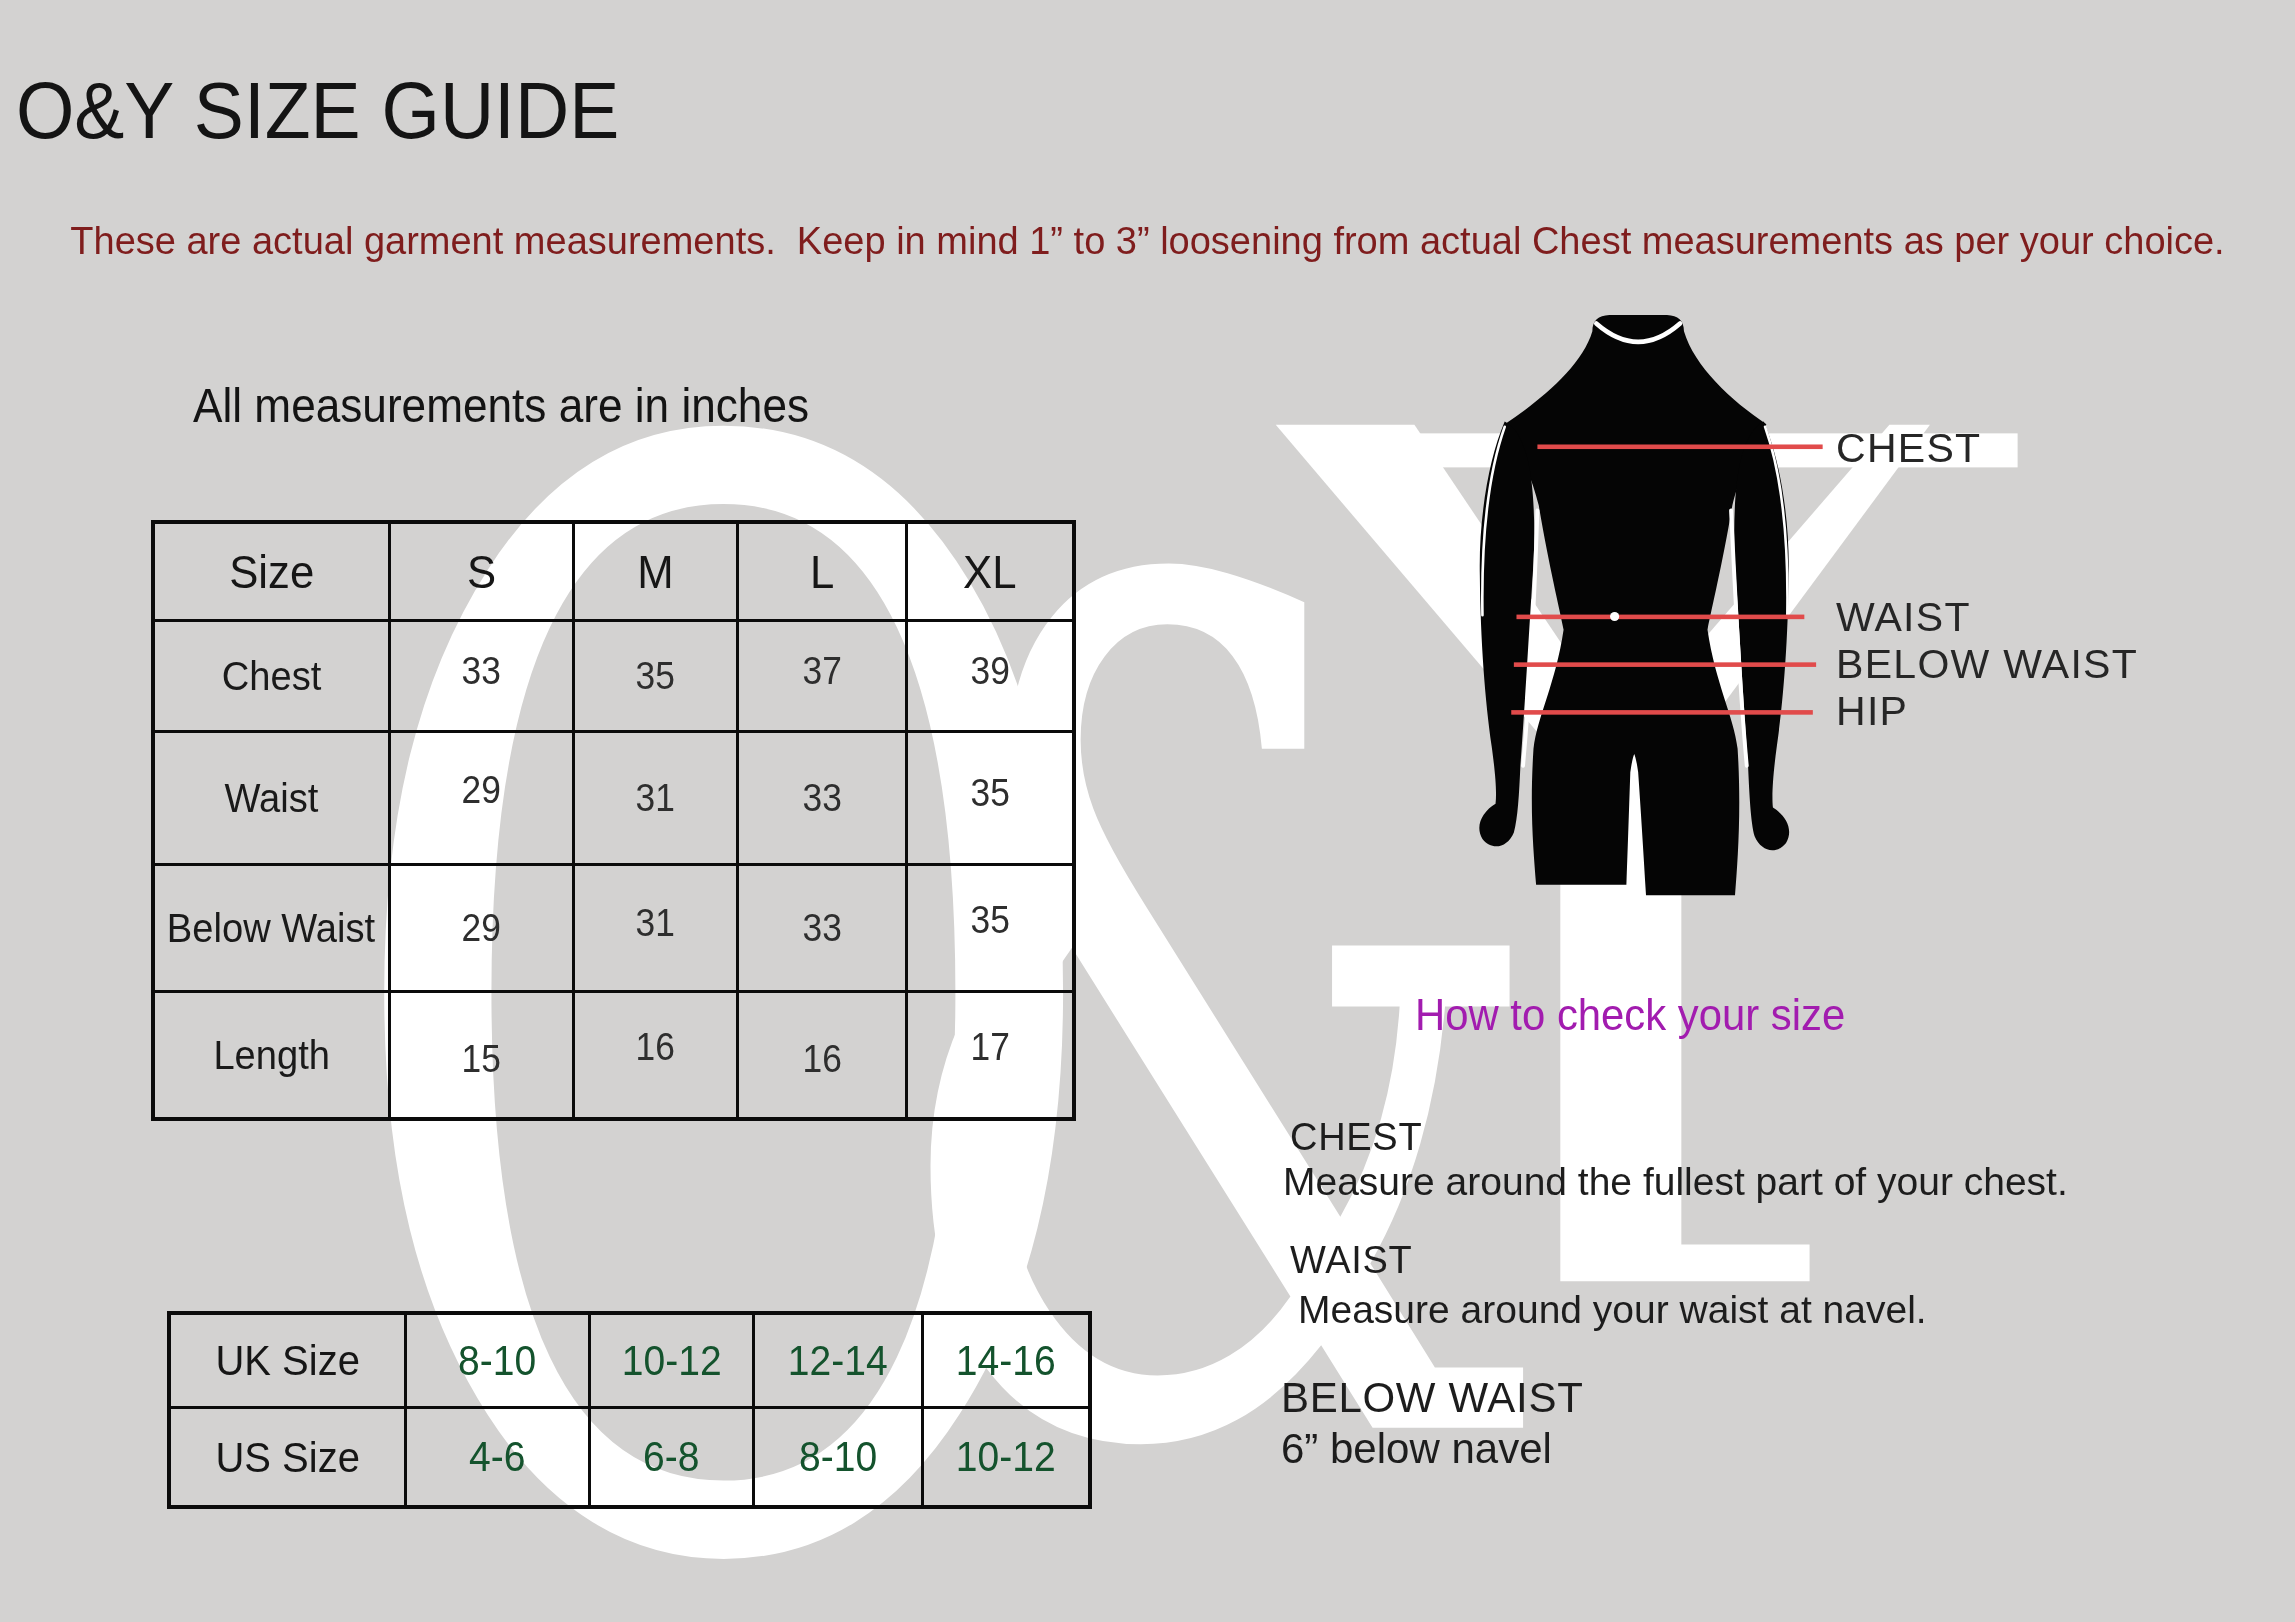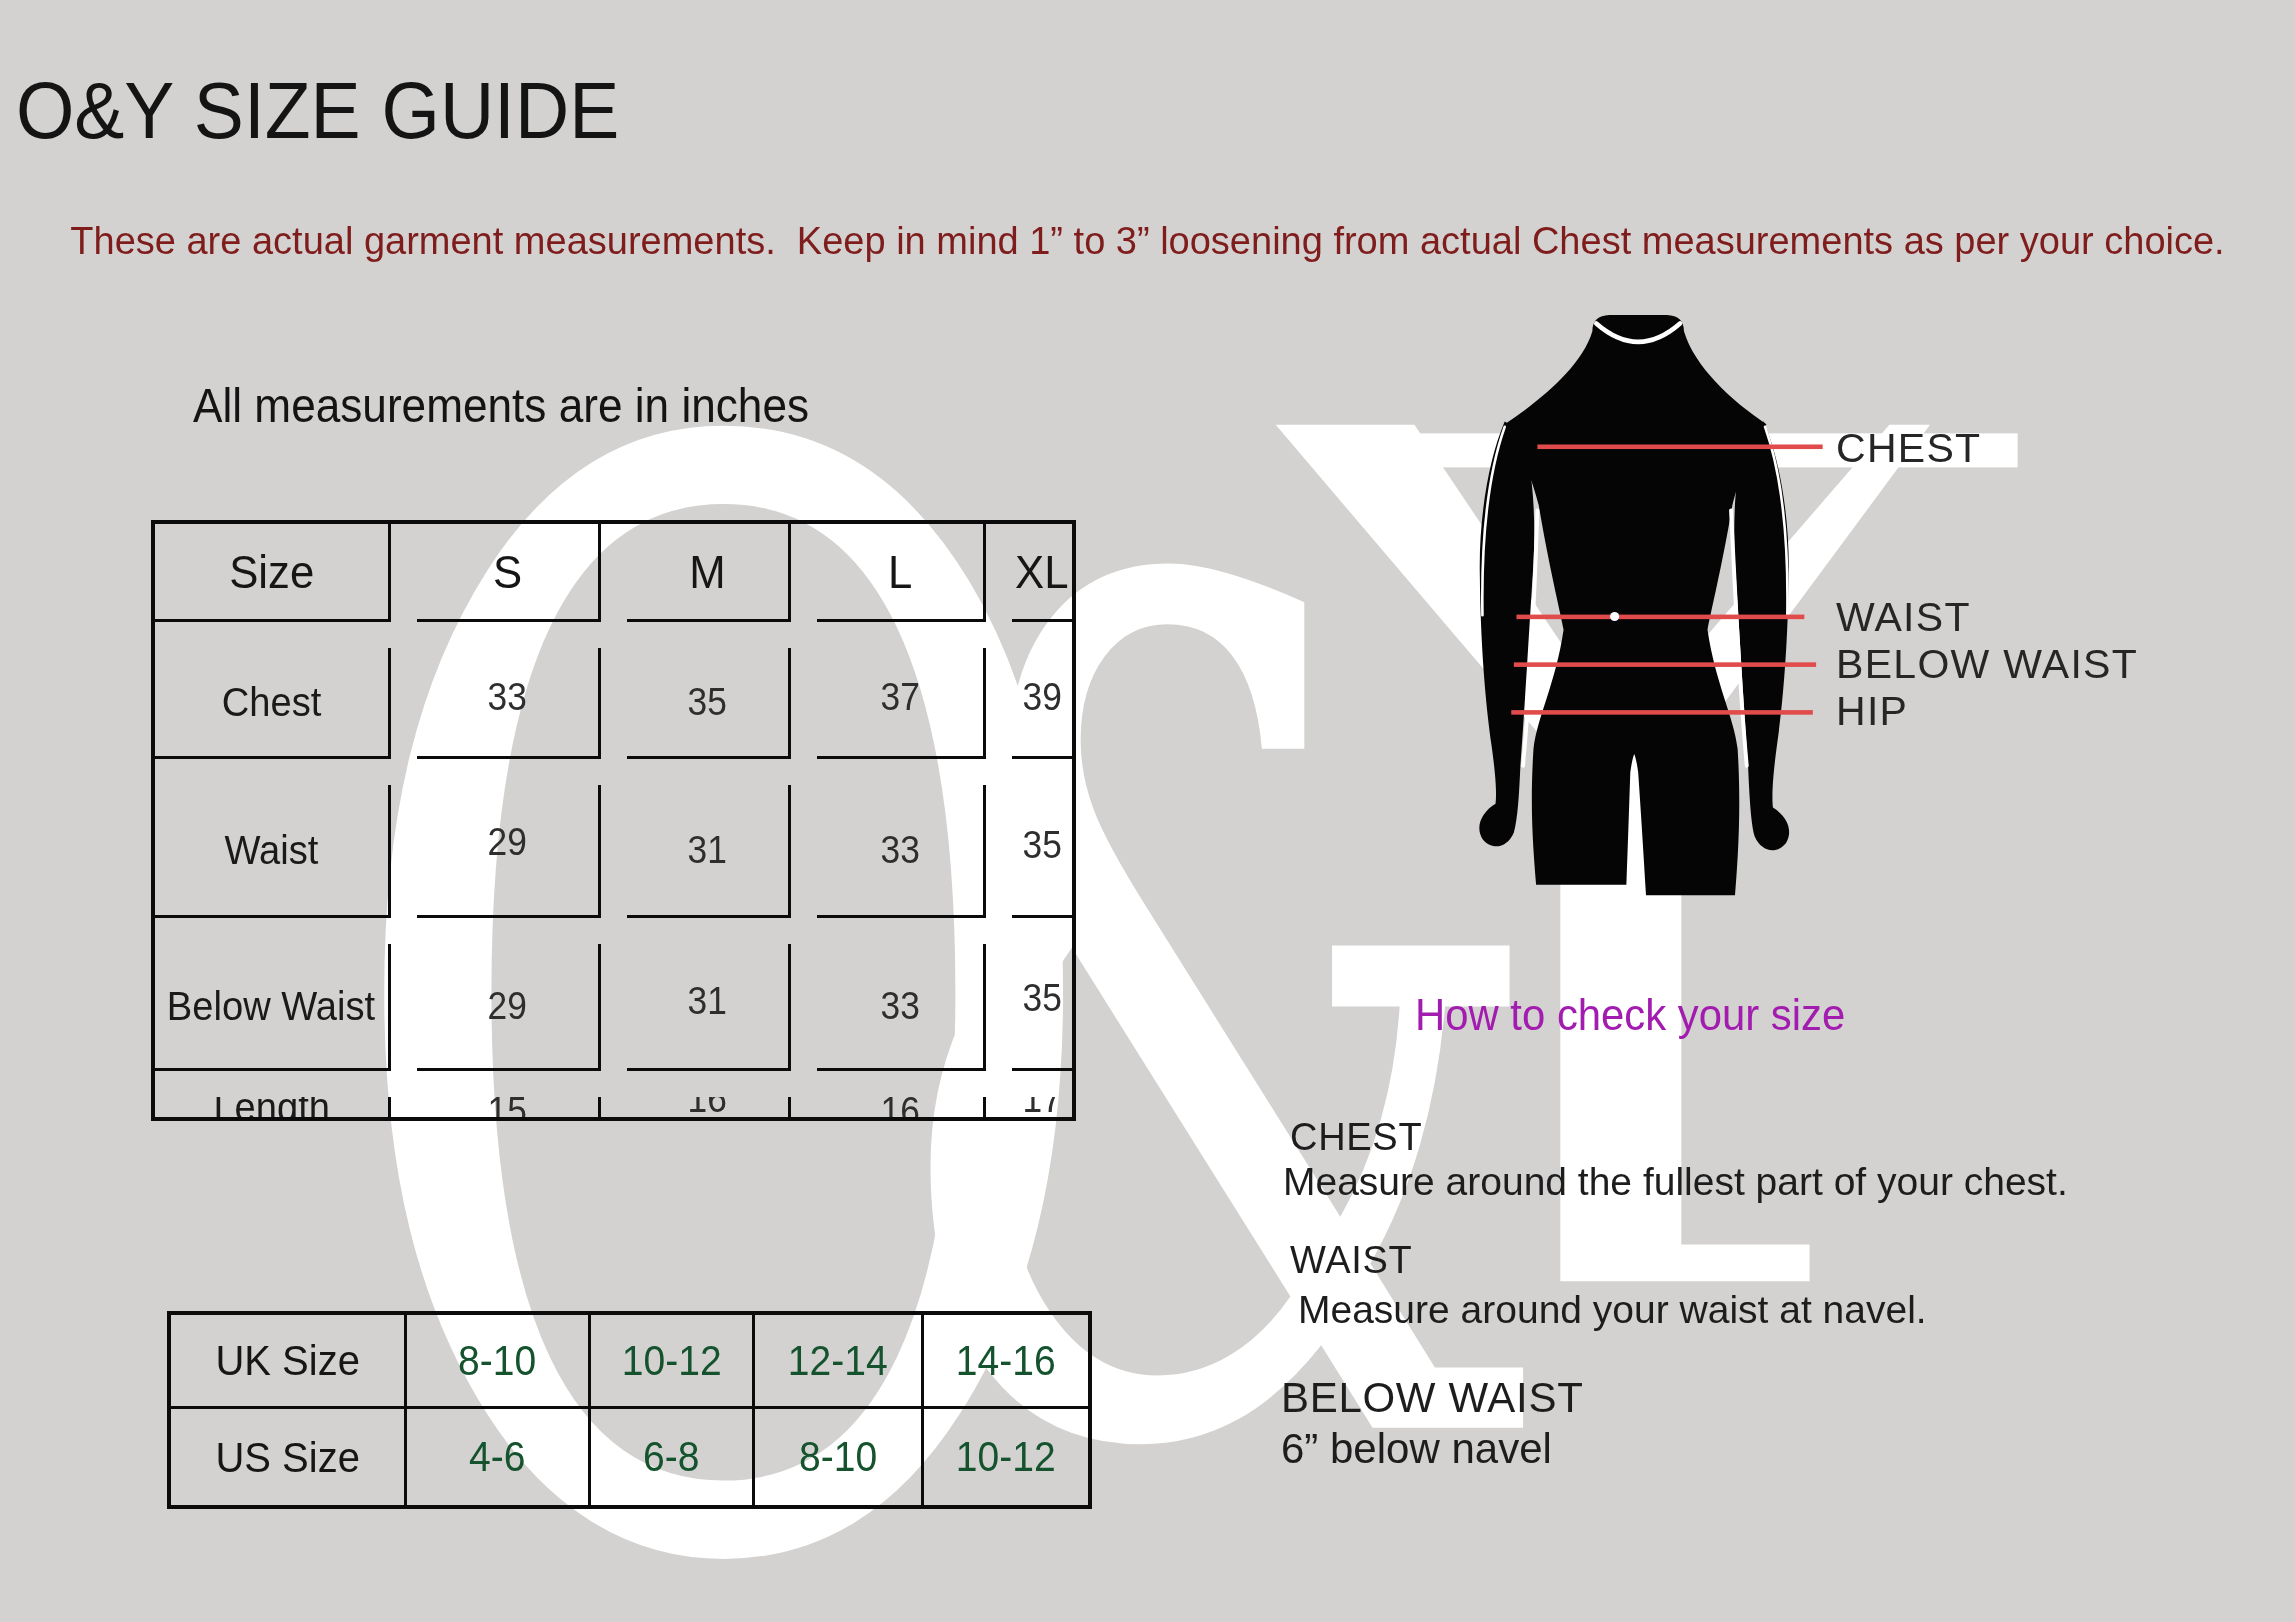--- a/index.html
+++ b/index.html
@@ -16,21 +16,21 @@
   #page-title{left:0;right:0;top:65px;font-size:79px;color:#141414;}
   #page-title .cnd{transform:scaleX(.95);}
   #intro-note{left:0;right:0;top:220px;text-align:center;font-size:38px;color:#7f1d1d;white-space:pre;}
   #units-note{left:193px;top:378px;font-size:48px;color:#141414;}
   #units-note .cndL{transform:scaleX(.92);}
 
   
   .grid-table{position:absolute;z-index:2;display:grid;border:4.6px solid #0b0b0b;box-sizing:border-box;}
   #size-table{left:151px;top:520px;width:925px;height:601px;
       grid-template-columns:236px 184px 164px 169px 1fr;
-      grid-template-rows:98px 111px 133px 127px 1fr;gap:26px;}
+      grid-template-rows:98px 111px 133px 127px 1fr;}
   #conv-table{left:167px;top:1311px;width:925px;height:198px;
       grid-template-columns:236px 184px 164px 169px 1fr;
       grid-template-rows:94px 1fr;}
   .cell{display:flex;align-items:center;justify-content:center;
         border-right:3.9px solid #0b0b0b;border-bottom:3.9px solid #0b0b0b;overflow:hidden;}
   .cell.cl{border-right:none;}
   .cell.rl{border-bottom:none;}
   .hd{font-size:47px;color:#161616;}
   .rowlbl{font-size:41px;color:#1a1a1a;}
   .val{font-size:38px;color:#2e2e2e;}

